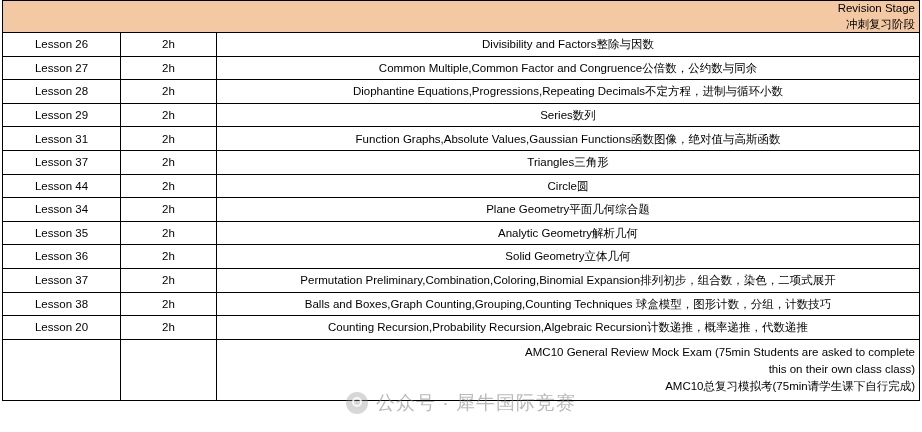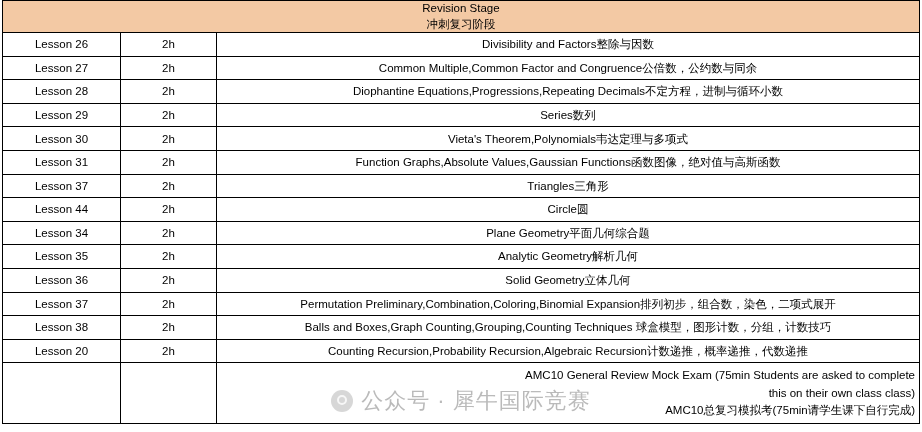--- a/index.html
+++ b/index.html
@@ -27,21 +27,21 @@
   }
   table.schedule td {
     border: 1px solid #000000;
     font-size: 11.5px;
     padding: 0 4px;
     vertical-align: middle;
     line-height: 1.25;
   }
   .header-row td {
     background: #f3c9a4;
-    text-align: center;
+    text-align: right;
     border: 1px solid #000000;
     padding: 2px 4px 4px 4px;
     font-size: 11.5px;
   }
   .header-line1 {
     display: block;
     line-height: 1.35;
   }
   .header-line2 {
     display: block;
@@ -61,21 +61,21 @@
     display: block;
     text-align: right;
     line-height: 1.5;
   }
   .watermark {
     position: absolute;
     left: 0;
     right: 0;
     bottom: 16px;
     text-align: center;
-    font-size: 22px;
+    font-size: 19px;
     color: rgba(130, 130, 130, 0.55);
     letter-spacing: 1px;
     pointer-events: none;
     font-family: "Liberation Sans", sans-serif;
   }
   .wm-logo {
     display: inline-block;
     width: 22px;
     height: 22px;
     border-radius: 50%;
@@ -133,25 +133,20 @@
         <td class="col-lesson">Lesson 28</td>
         <td class="col-hours">2h</td>
         <td class="col-topic">Diophantine Equations,Progressions,Repeating Decimals不定方程，进制与循环小数</td>
       </tr>
       <tr class="row-body">
         <td class="col-lesson">Lesson 29</td>
         <td class="col-hours">2h</td>
         <td class="col-topic">Series数列</td>
       </tr>
       <tr class="row-body">
-        <td class="col-lesson">Lesson 30</td>
-        <td class="col-hours">2h</td>
-        <td class="col-topic">Vieta's Theorem,Polynomials韦达定理与多项式</td>
-      </tr>
-      <tr class="row-body">
         <td class="col-lesson">Lesson 31</td>
         <td class="col-hours">2h</td>
         <td class="col-topic">Function Graphs,Absolute Values,Gaussian Functions函数图像，绝对值与高斯函数</td>
       </tr>
       <tr class="row-body">
         <td class="col-lesson">Lesson 37</td>
         <td class="col-hours">2h</td>
         <td class="col-topic">Triangles三角形</td>
       </tr>
       <tr class="row-body">

